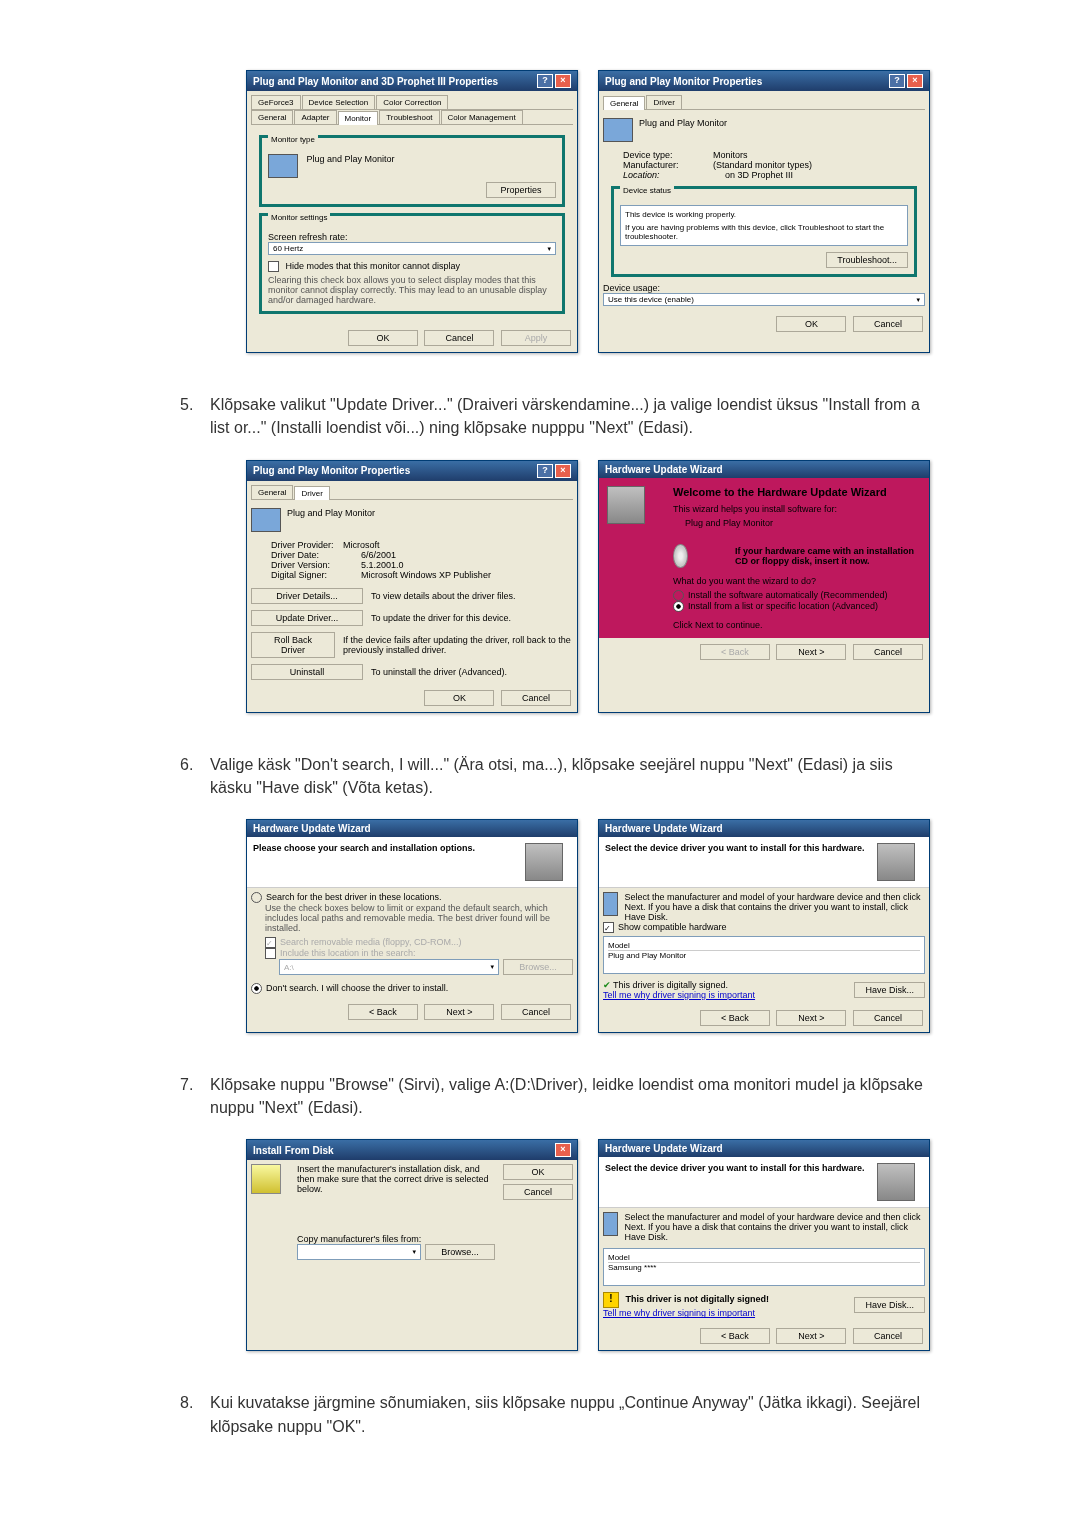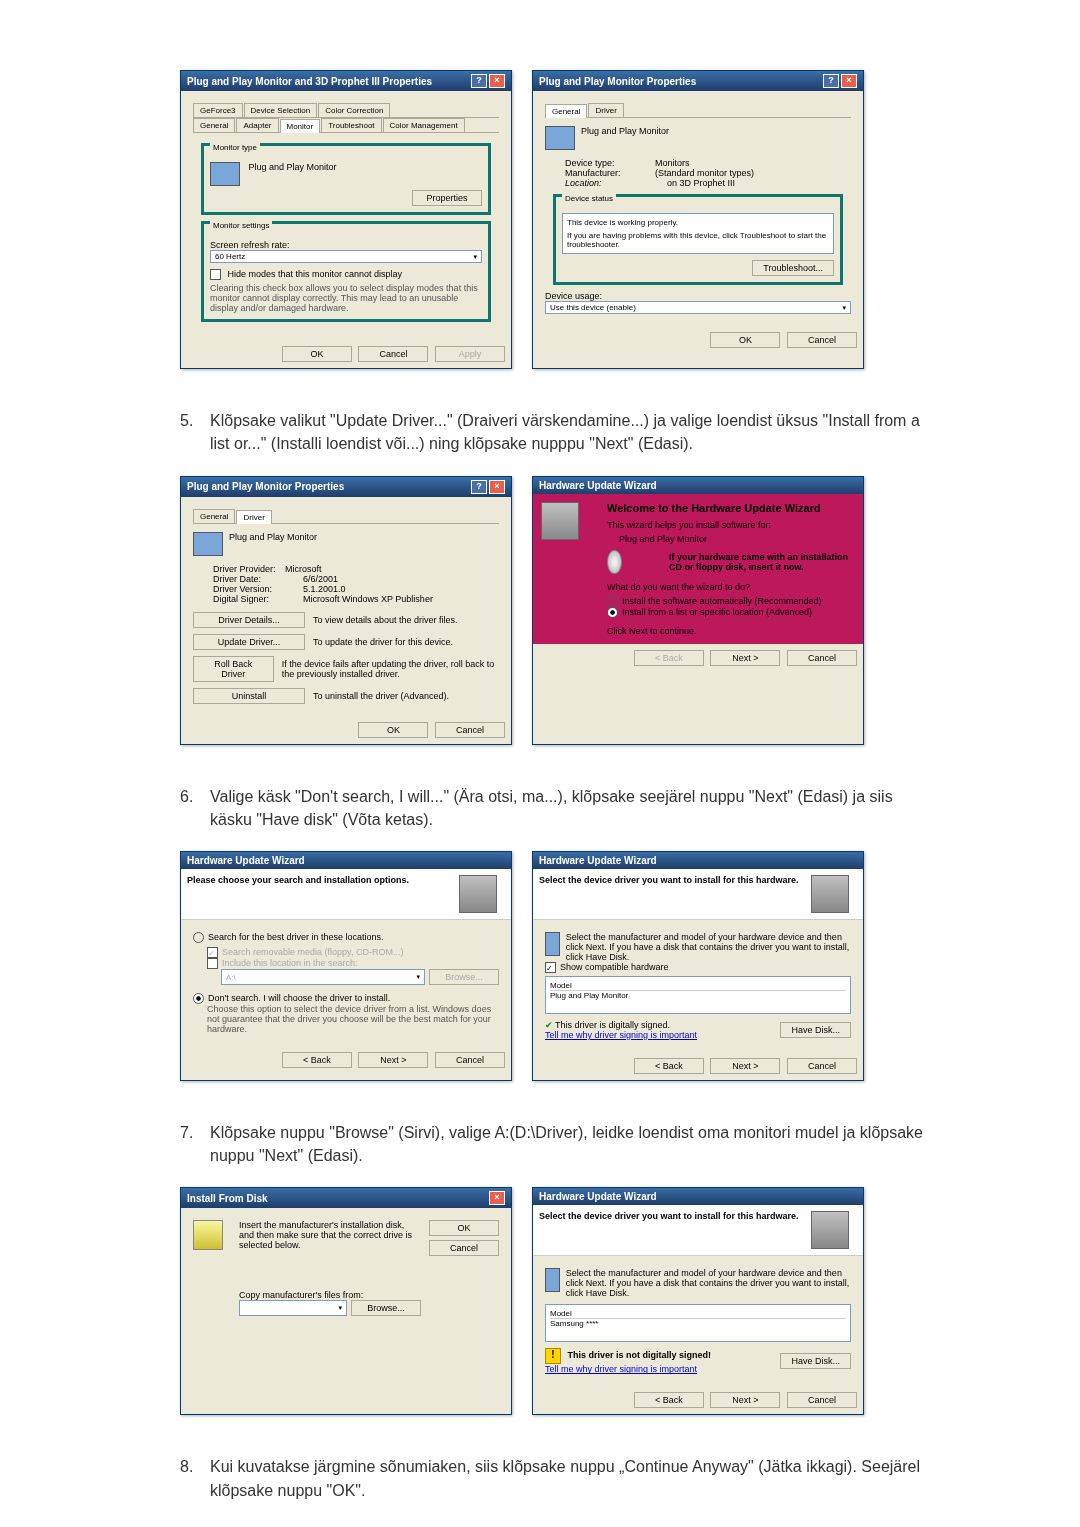--- a/index.html
+++ b/index.html
@@ -12,21 +12,21 @@
   .page {
     padding: 50px 150px 40px 180px;
   }
   .page-title {
     text-align: center;
     font-size: 18px;
     margin-bottom: 40px;
   }
   .img-row {
     display: flex;
-    justify-content: flex-start;
+    justify-content: flex-end;
     gap: 20px;
     margin: 20px 0 40px 0;
   }
   .dialog {
     width: 330px;
     border: 1px solid #003c74;
     font-size: 9px;
     color: #000;
     background: #ece9d8;
     box-shadow: 1px 1px 3px rgba(0,0,0,0.3);
@@ -46,21 +46,21 @@
     width: 14px; height: 12px;
     background: #e8604c;
     color: #fff;
     border: 1px solid #fff;
     font-size: 9px;
     line-height: 10px;
     text-align: center;
   }
   .title-btn.help { background: #4a6fa5; }
   .dialog-body {
-    padding: 12px;
+    padding: 4px;
     background: #ece9d8;
   }
   .tabs {
     display: flex;
     flex-wrap: wrap;
     font-size: 8px;
     border-bottom: 1px solid #aca899;
   }
   .tab {
     background: #ece9d8;
@@ -325,21 +325,21 @@
     <div class="dialog">
       <div class="titlebar">
           <span>Hardware Update Wizard</span>
         </div>
       <div style="display:flex; background:#be185d;">
         <div style="width:50px; padding:8px;"><span class="hw-icon"></span></div>
         <div style="flex:1; padding:8px;">
           <div style="font-weight:bold; font-size:11px;">Welcome to the Hardware Update Wizard</div>
           <div style="margin-top:6px;">This wizard helps you install software for:</div>
           <div style="margin:4px 0 4px 12px;">Plug and Play Monitor</div>
-          <div style="display:flex; align-items:center; margin-top:6px;gap:41px;">
+          <div style="display:flex; align-items:center; margin-top:16px;gap:41px;">
             <span class="cd-icon"></span>
             <span style="font-weight:bold;">If your hardware came with an installation CD or floppy disk, insert it now.</span>
           </div>
           <div style="margin-top:8px;">What do you want the wizard to do?</div>
           <div style="margin-top:4px;"><span class="radio"></span><span>Install the software automatically (Recommended)</span></div>
           <div><span class="radio checked"></span><span>Install from a list or specific location (Advanced)</span></div>
           <div style="margin-top:8px;">Click Next to continue.</div>
         </div>
       </div>
       <div class="dlg-footer">
@@ -359,35 +359,35 @@
     <div class="dialog">
       <div class="titlebar">
           <span>Hardware Update Wizard</span>
         </div>
       <div class="wizard-head">
         <div class="wizard-txt"><b>Please choose your search and installation options.</b></div>
         <span class="hw-icon"></span>
       </div>
       <div class="dialog-body">
         <div><span class="radio"></span><span>Search for the best driver in these locations.</span></div>
+        <div style="margin-left:14px; color:#555;">Use the check boxes below to limit or expand the default search, which includes local paths and removable media. The best driver found will be installed.</div>
         <div style="margin-left:14px; margin-top:4px; color:#aaa;">
           <span class="chk checked"></span><span>Search removable media (floppy, CD-ROM...)</span>
         </div>
         <div style="margin-left:14px; color:#aaa;">
           <span class="chk"></span><span>Include this location in the search:</span>
         </div>
         <div style="margin-left:28px; display:flex; gap:4px;">
           <div class="select" style="flex:1; color:#aaa;">
               <span>A:\</span>
               <span class="arrow">▾</span>
             </div>
           <span class="btn" style="color:#aaa;">Browse...</span>
         </div>
         <div style="margin-top:8px;"><span class="radio checked"></span><span>Don't search. I will choose the driver to install.</span></div>
-        <div style="margin-left:14px; color:#555;">Choose this option to select the device driver from a list. Windows does not guarantee that the driver you choose will be the best match for your hardware.</div>
       </div>
       <div class="dlg-footer">
         <span class="btn">&lt; Back</span>
         <span class="btn">Next &gt;</span>
         <span class="btn">Cancel</span>
       </div>
     </div>
 
     <div class="dialog">
       <div class="titlebar">

